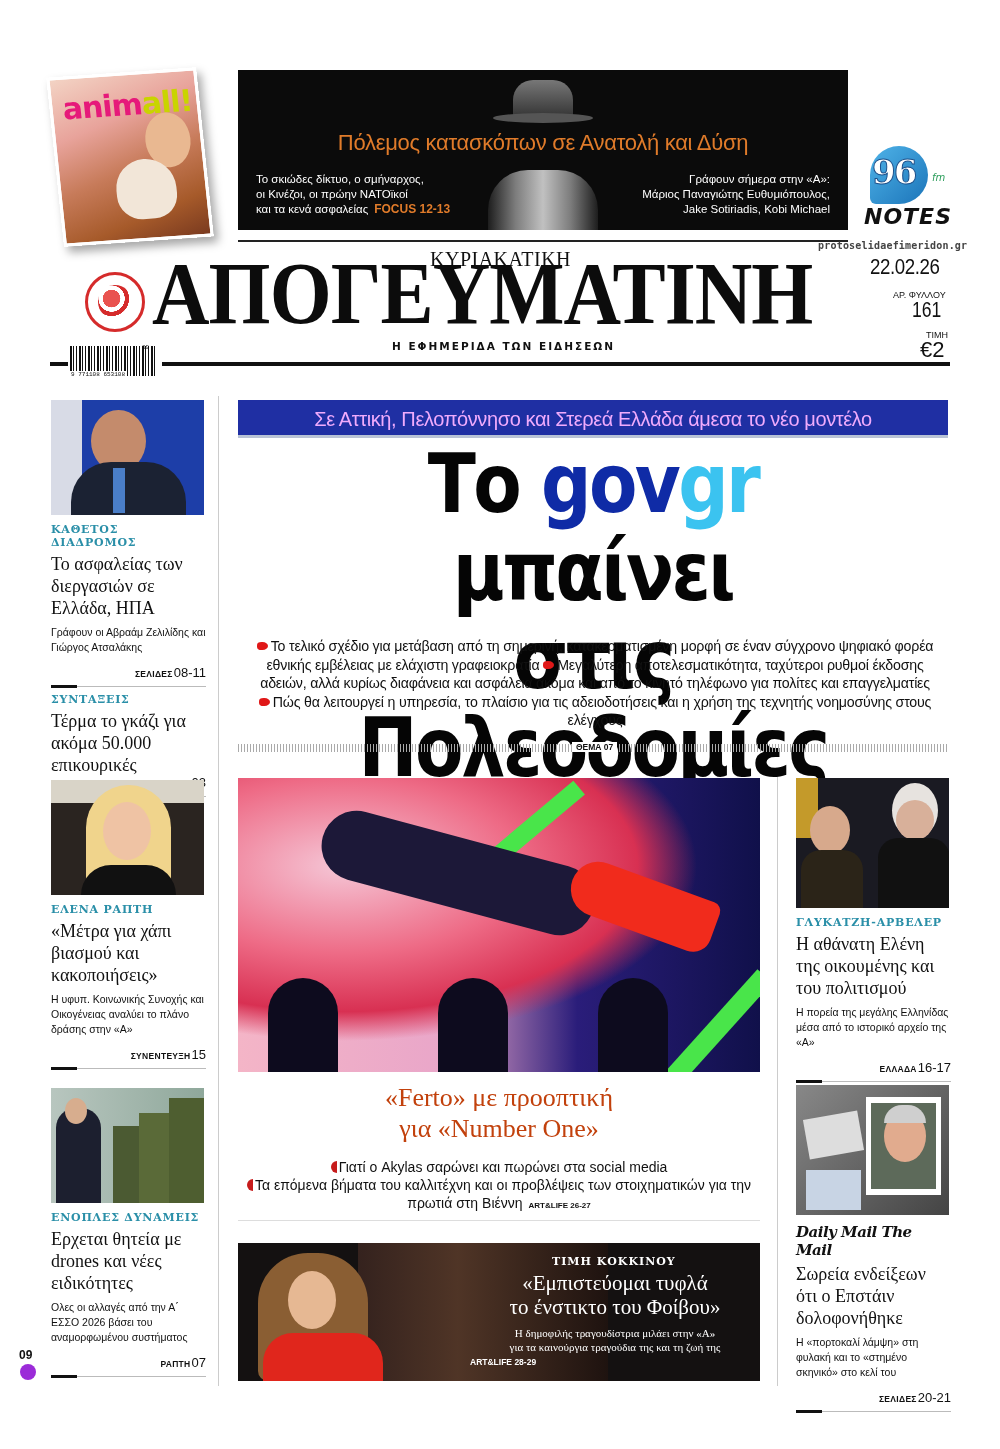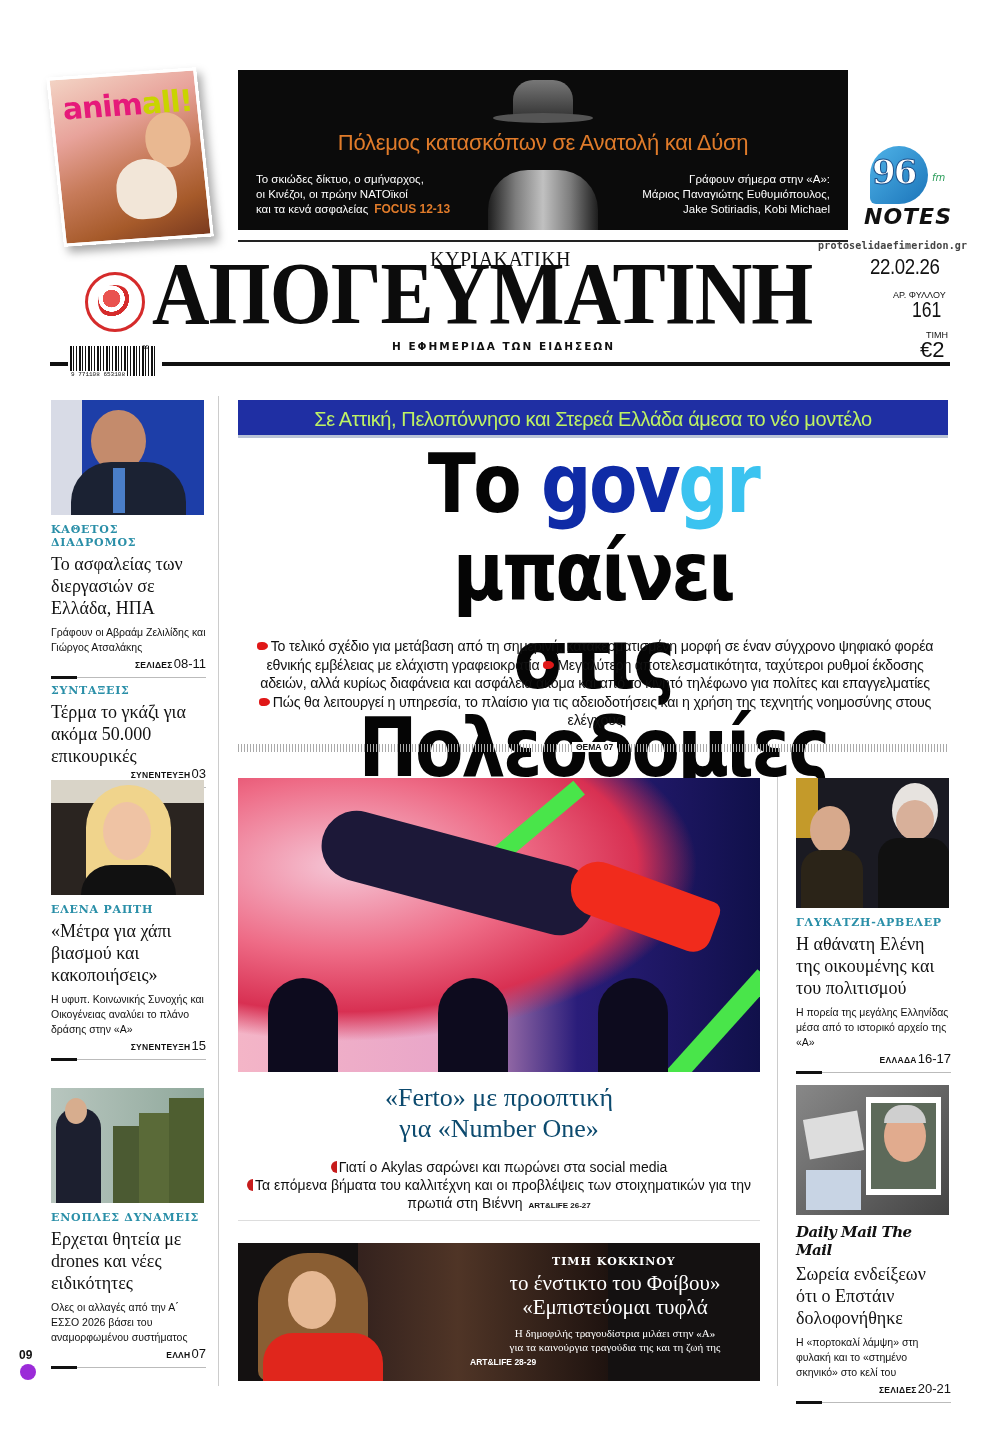--- a/index.html
+++ b/index.html
@@ -54,46 +54,46 @@
   .rule-main { left: 162px; top: 362px; width: 788px; height: 4px; background: #111; }
 
   
   .col { width: 155px; }
   .col-left { left: 51px; }
   .col-right { left: 796px; }
   .photo { width: 153px; height: 115px; overflow: hidden; position: relative; }
   .kicker { font: bold 11px "DejaVu Serif", serif; color: #2a8fa8; letter-spacing: .8px; margin-top: 8px; }
   .hl { font: 18px "Liberation Serif", serif; line-height: 22px; margin-top: 4px; color: #111; }
   .sub { font: 10.5px "Liberation Sans", sans-serif; line-height: 15px; margin-top: 6px; color: #111; }
-  .ref { text-align: right; margin-top: 2px; font-size: 13px; line-height: 14px; color: #111; }
+  .ref { text-align: right; margin-top: 11px; font-size: 13px; line-height: 14px; color: #111; }
   .ref b { font-size: 8.5px; font-weight: bold; letter-spacing: .3px; margin-right: 1px; }
   .sep { height: 6px; border-bottom: 1px solid #bbb; position: relative; margin-bottom: 2px; }
   .sep::before { content: ""; position: absolute; left: 0; bottom: -2px; width: 26px; height: 3px; background: #111; }
   .vline { width: 1px; background: #ccc; top: 396px; height: 990px; }
 
   
-  .deck { left: 238px; top: 400px; width: 710px; height: 38px; background: #1f2fa3; color: #bef264; font: 20px "Liberation Sans", sans-serif; text-align: center; line-height: 38px; letter-spacing: -.4px; border-bottom: 3px solid #b9c3d6; }
+  .deck { left: 238px; top: 400px; width: 710px; height: 38px; background: #1f2fa3; color: #f0abfc; font: 20px "Liberation Sans", sans-serif; text-align: center; line-height: 38px; letter-spacing: -.4px; border-bottom: 3px solid #b9c3d6; }
   .headline { left: 238px; top: 440px; width: 710px; text-align: center; font: bold 82px "DejaVu Sans", sans-serif; line-height: 88px; letter-spacing: -3px; color: #050505; transform: scaleX(.86); transform-origin: center top; }
   .hl-gov { color: #0f2ba6; }
   .hl-gr { color: #3bc3f0; }
   .summary { left: 255px; top: 637px; width: 680px; text-align: center; font: 14.2px "Liberation Sans", sans-serif; line-height: 18.5px; color: #111; letter-spacing: -.2px; }
   .bullet { display: inline-block; width: 11px; height: 8px; background: #e01818; border-radius: 50% 60% 60% 50%; margin-right: 3px; vertical-align: 1px; }
   .dots { left: 238px; top: 744px; width: 710px; height: 8px; background: repeating-linear-gradient(90deg,#aaa 0 1px,transparent 1px 3px); }
   .thema { left: 572px; top: 742px; background: #fff; padding: 0 4px; font: bold 8.5px "Liberation Sans", sans-serif; color: #111; }
 
   
   .bigphoto { left: 238px; top: 778px; width: 522px; height: 294px; overflow: hidden;
     background: radial-gradient(ellipse at 20% 30%, #f5c6d6 0, #ee6b86 30%, #d83052 50%, transparent 60%),
                 linear-gradient(90deg,#f4b5c7 0%,#e9a6c9 40%,#2a1d7a 65%,#10104a 100%); }
   .bigphoto .green1 { position: absolute; left: 290px; top: -10px; width: 18px; height: 110px; background: #49e54a; transform: rotate(50deg); }
   .bigphoto .green2 { position: absolute; left: 470px; top: 180px; width: 20px; height: 140px; background: #49e54a; transform: rotate(42deg); }
   .bigphoto .body { position: absolute; left: 80px; top: 60px; width: 280px; height: 70px; background: #1c1838; border-radius: 40px; transform: rotate(15deg); }
   .bigphoto .boot { position: absolute; left: 330px; top: 100px; width: 150px; height: 55px; background: #f12b1c; border-radius: 30px 10px 20px 30px; transform: rotate(20deg); }
   .bigphoto .dancer { position: absolute; top: 200px; width: 70px; height: 110px; background: #0d0b1e; border-radius: 35px 35px 0 0; }
-  .ferto-hl { left: 238px; top: 1082px; width: 522px; text-align: center; font: 26px "Liberation Serif", serif; line-height: 31px; color: #0c4a6e; }
+  .ferto-hl { left: 238px; top: 1082px; width: 522px; text-align: center; font: 26px "Liberation Serif", serif; line-height: 31px; color: #c2410c; }
   .ferto-sub { left: 238px; top: 1158px; width: 522px; text-align: center; font: 14px "Liberation Sans", sans-serif; line-height: 18px; color: #111; }
   .halfdot { display: inline-block; width: 6px; height: 12px; background: #c61b1b; border-radius: 6px 0 0 6px; margin-right: 2px; vertical-align: -1px; }
   .artlife { font: bold 8px "Liberation Sans", sans-serif; margin-left: 6px; }
   .ferto-sep { left: 238px; top: 1220px; width: 522px; height: 1px; background: #ddd; }
 
   
   .kok { left: 238px; top: 1243px; width: 522px; height: 138px; background: #141111; overflow: hidden; }
   .kok .bg { position: absolute; left: 120px; top: 0; width: 250px; height: 138px; background: linear-gradient(90deg,#3a2520,#5a3b2a 40%,#20130f); opacity: .85; }
   .kok .woman { position: absolute; left: 20px; top: 10px; width: 120px; height: 128px; }
   .kok .hair { position: absolute; left: 0; top: 0; width: 110px; height: 128px; background: #8a5e33; border-radius: 50px 50px 10px 10px; }
@@ -206,21 +206,21 @@
     <div class="photo" style="background:linear-gradient(90deg,#b8c6bf,#8fa89b)">
       <div style="position:absolute;left:5px;top:20px;width:45px;height:100px;background:#1c1f2f;border-radius:20px 20px 0 0"></div>
       <div style="position:absolute;left:14px;top:10px;width:22px;height:26px;background:#d7ad8e;border-radius:50%"></div>
       <div style="position:absolute;left:62px;top:38px;width:26px;height:80px;background:#4b5a32"></div>
       <div style="position:absolute;left:88px;top:25px;width:30px;height:95px;background:#5a6a38"></div>
       <div style="position:absolute;left:118px;top:10px;width:35px;height:110px;background:#4e5e30"></div>
     </div>
     <div class="kicker">ΕΝΟΠΛΕΣ ΔΥΝΑΜΕΙΣ</div>
     <div class="hl">Ερχεται θητεία με drones και νέες ειδικότητες</div>
     <div class="sub">Ολες οι αλλαγές από την Α΄ ΕΣΣΟ 2026 βάσει του αναμορφωμένου συστήματος</div>
-    <div class="ref"><b>ΕΛΛΗ</b><span>07</span></div>
+    <div class="ref"><b>ΡΑΠΤΗ</b><span>07</span></div>
     <div class="sep"></div>
   </div>
 </div>
 
 <div class="abs pageno">09</div>
 <div class="abs pagedot"></div>
 
 <div class="abs deck">Σε Αττική, Πελοπόννησο και Στερεά Ελλάδα άμεσα το νέο μοντέλο</div>
 <div class="abs headline">
   <div><span>Το </span><span class="hl-gov">gov</span><span class="hl-gr">gr</span><span> μπαίνει</span></div>
@@ -254,22 +254,22 @@
 <div class="abs kok">
   <div class="bg"></div>
   <div class="woman">
     <div class="hair"></div>
       <div class="face"></div>
       <div class="dress"></div>
   </div>
 </div>
 <div class="abs kok-name">ΤΙΜΗ ΚΟΚΚΙΝΟΥ</div>
 <div class="abs kok-hl">
+  <div>«Εμπιστεύομαι τυφλά</div>
   <div>το ένστικτο του Φοίβου»</div>
-  <div>«Εμπιστεύομαι τυφλά</div>
 </div>
 <div class="abs kok-sub">
   <div>Η δημοφιλής τραγουδίστρια μιλάει στην «Α»</div>
   <div>για τα καινούργια τραγούδια της και τη ζωή της</div>
 </div>
 <div class="abs kok-ref">ART&amp;LIFE 28-29</div>
 
 <div class="abs col col-right" style="top:778px">
   <div>
     <div class="photo" style="background:#1a1a22;height:130px">

